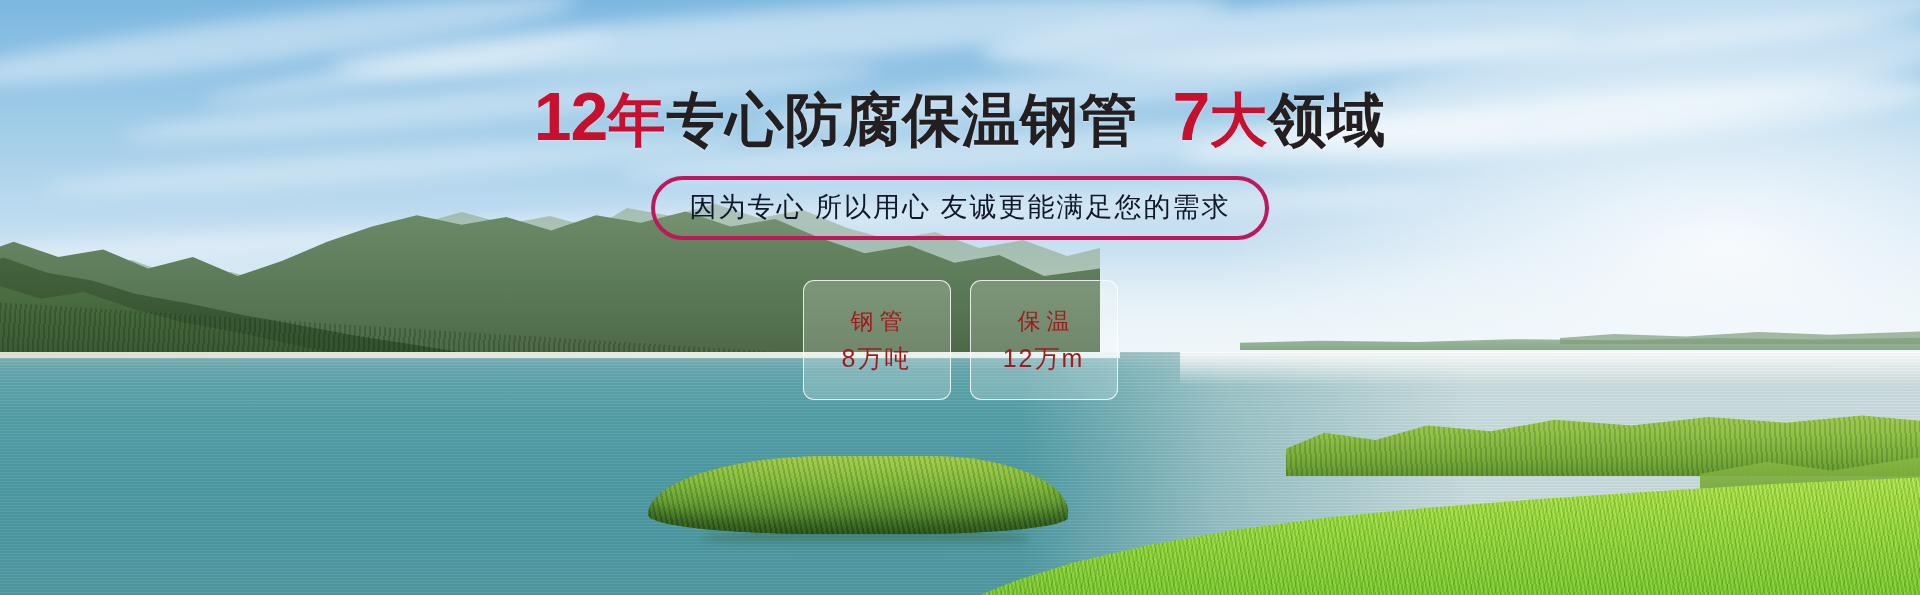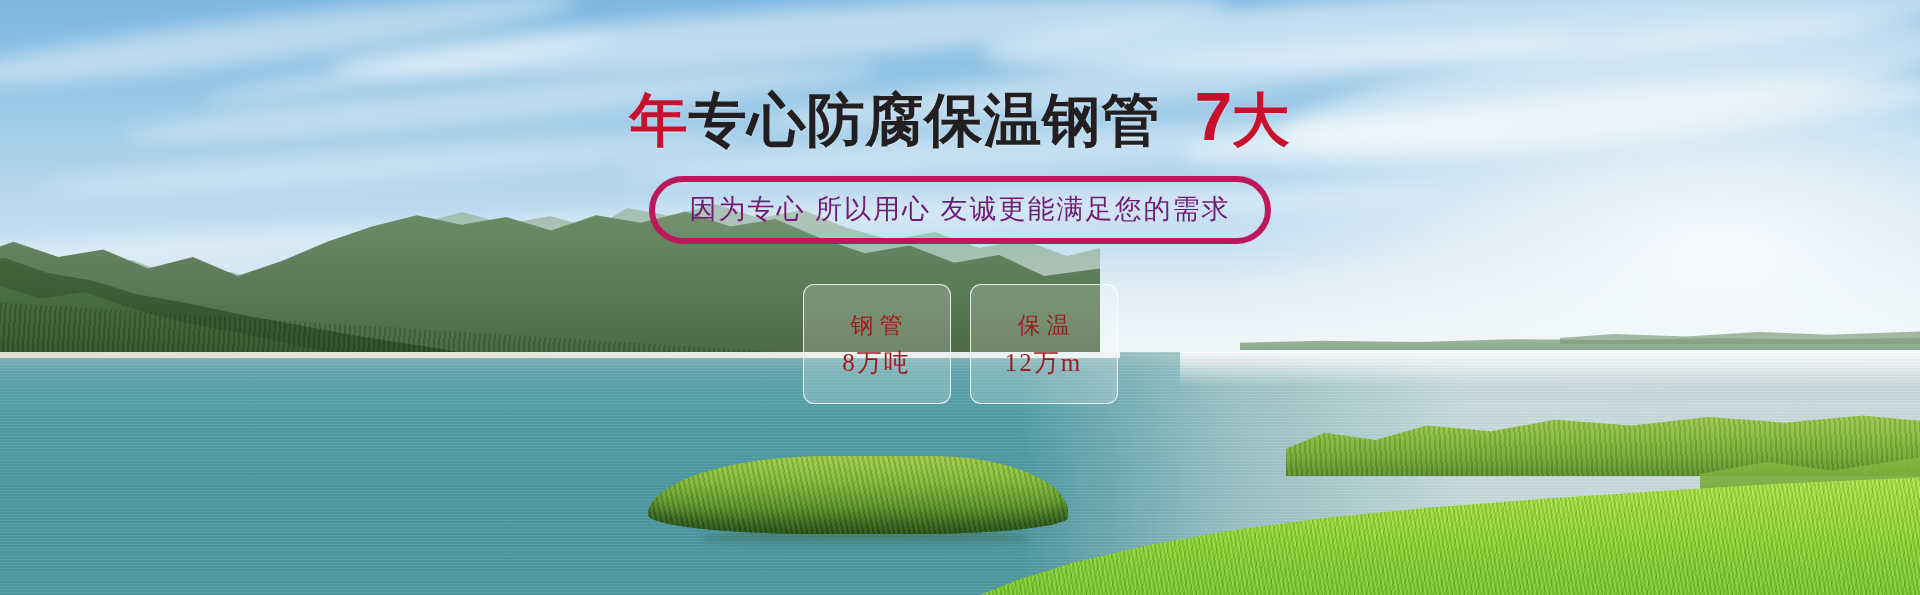--- a/index.html
+++ b/index.html
@@ -267,35 +267,34 @@
     color:#c8102e;
     font-size:58px;
     font-weight:bold;
   }
   .hl-gap { display:inline-block; width:34px; }
 
   
   .pill {
     margin-top:26px;
     padding:9px 34px 11px;
-    border:6px solid #be185d;
+    border:4px solid #be185d;
     border-radius:999px;
     font-size:27px;
-    color:#701a75;
+    color:#0f172a;
     letter-spacing:2px;
     white-space:nowrap;
     background:rgba(255,255,255,.06);
   }
 
   
   .cards {
     margin-top:40px;
     display:flex;
     gap:19px;
-    font-family:Liberation Serif, serif;
   }
   .card {
     width:148px; height:120px;
     border:1px solid rgba(255,255,255,.82);
     border-radius:11px;
     background:rgba(255,255,255,.20);
     display:flex; flex-direction:column;
     align-items:center; justify-content:center;
     gap:13px;
   }
@@ -369,25 +368,27 @@
     </div>
 
     <div class="grass-fg"></div>
     <div class="grass-blades"></div>
     <div class="grass-blades2"></div>
   </div>
 
   <div class="content">
 
     <div class="headline">
+      <span class="hl-num">12</span>
       <span class="hl-red">年</span>
       <span>专心防腐保温钢管</span>
       <span class="hl-gap"></span>
       <span class="hl-num">7</span>
       <span class="hl-red">大</span>
+      <span>领域</span>
     </div>
 
     <div class="pill">因为专心 所以用心  友诚更能满足您的需求</div>
 
     <div class="cards">
 
       <div class="card">
         <div class="card-label">钢管</div>
         <div class="card-value">
           <span>8万吨</span>

